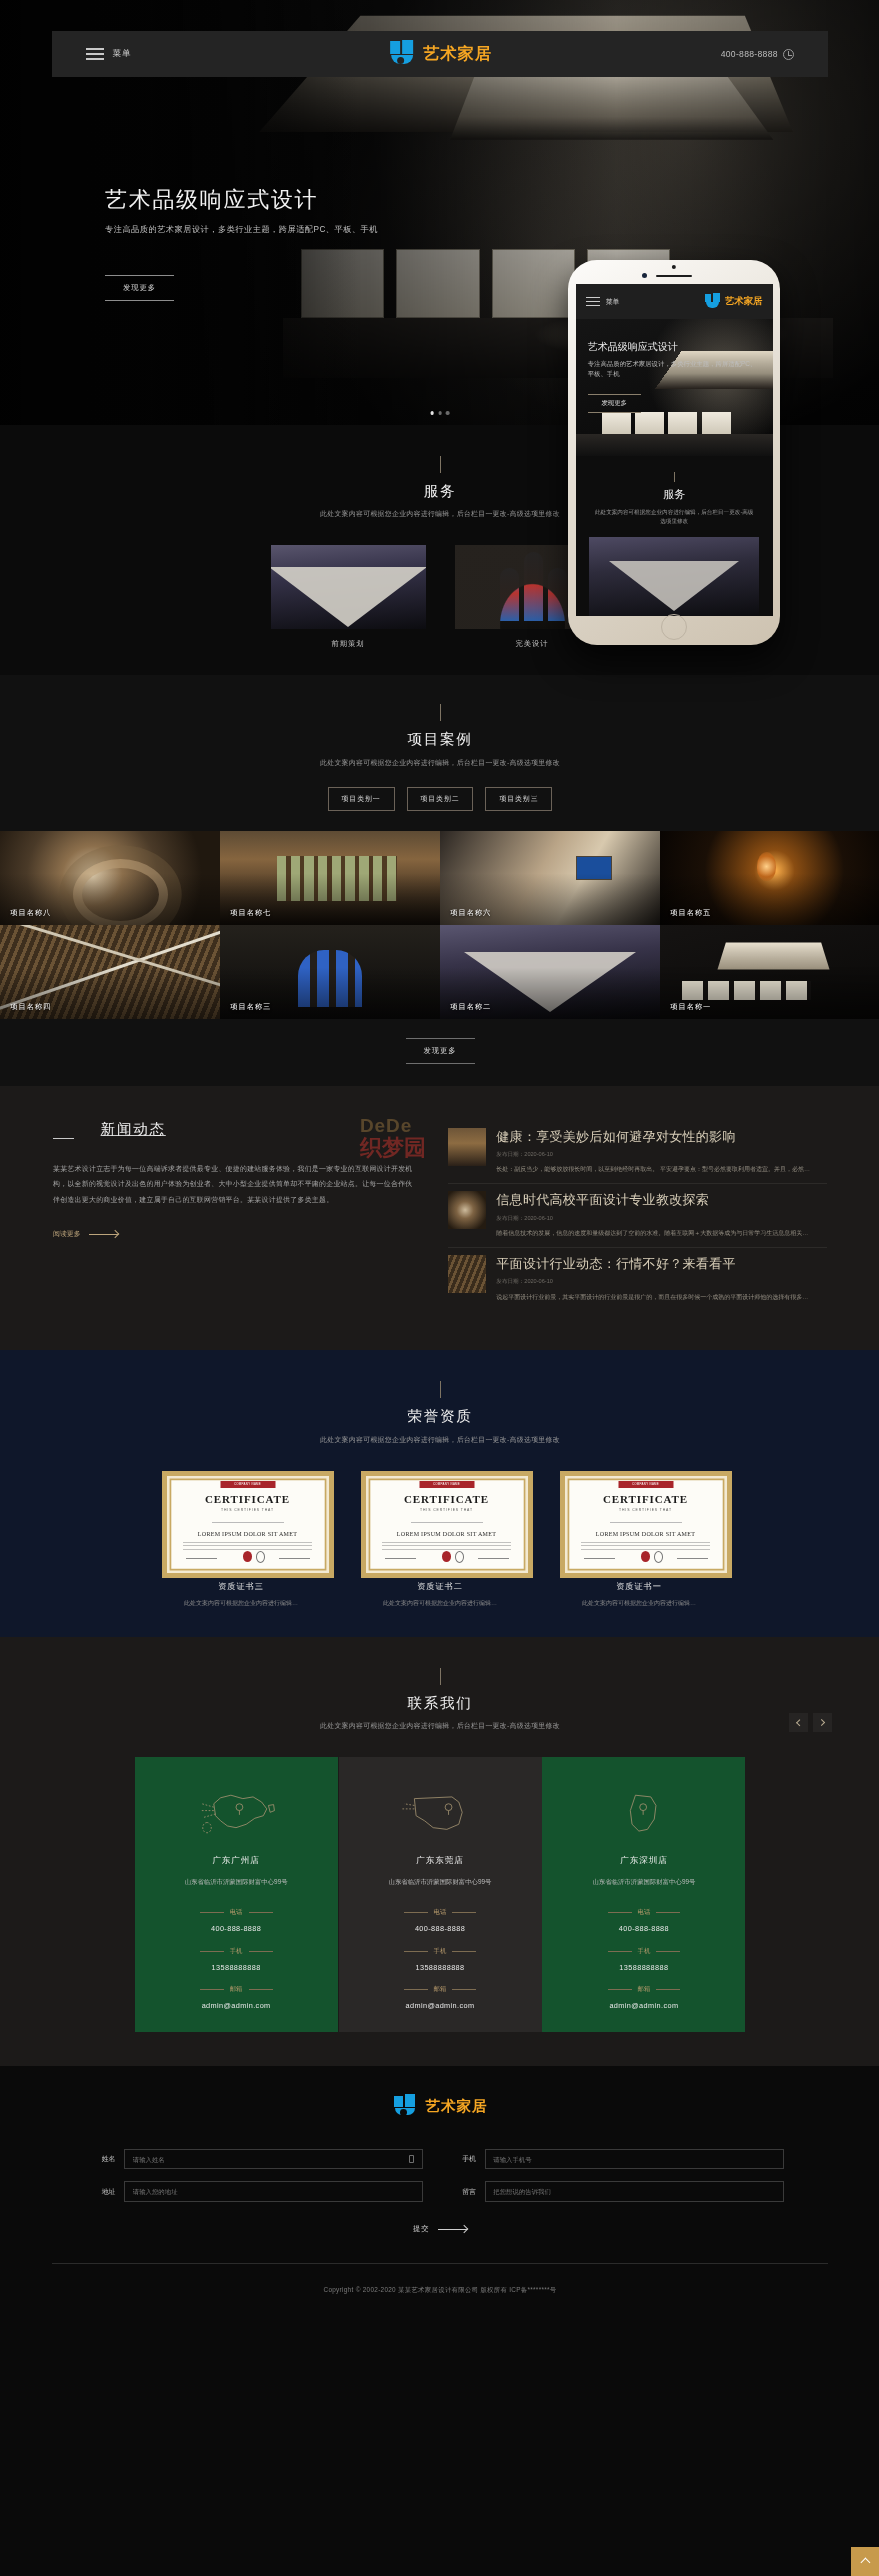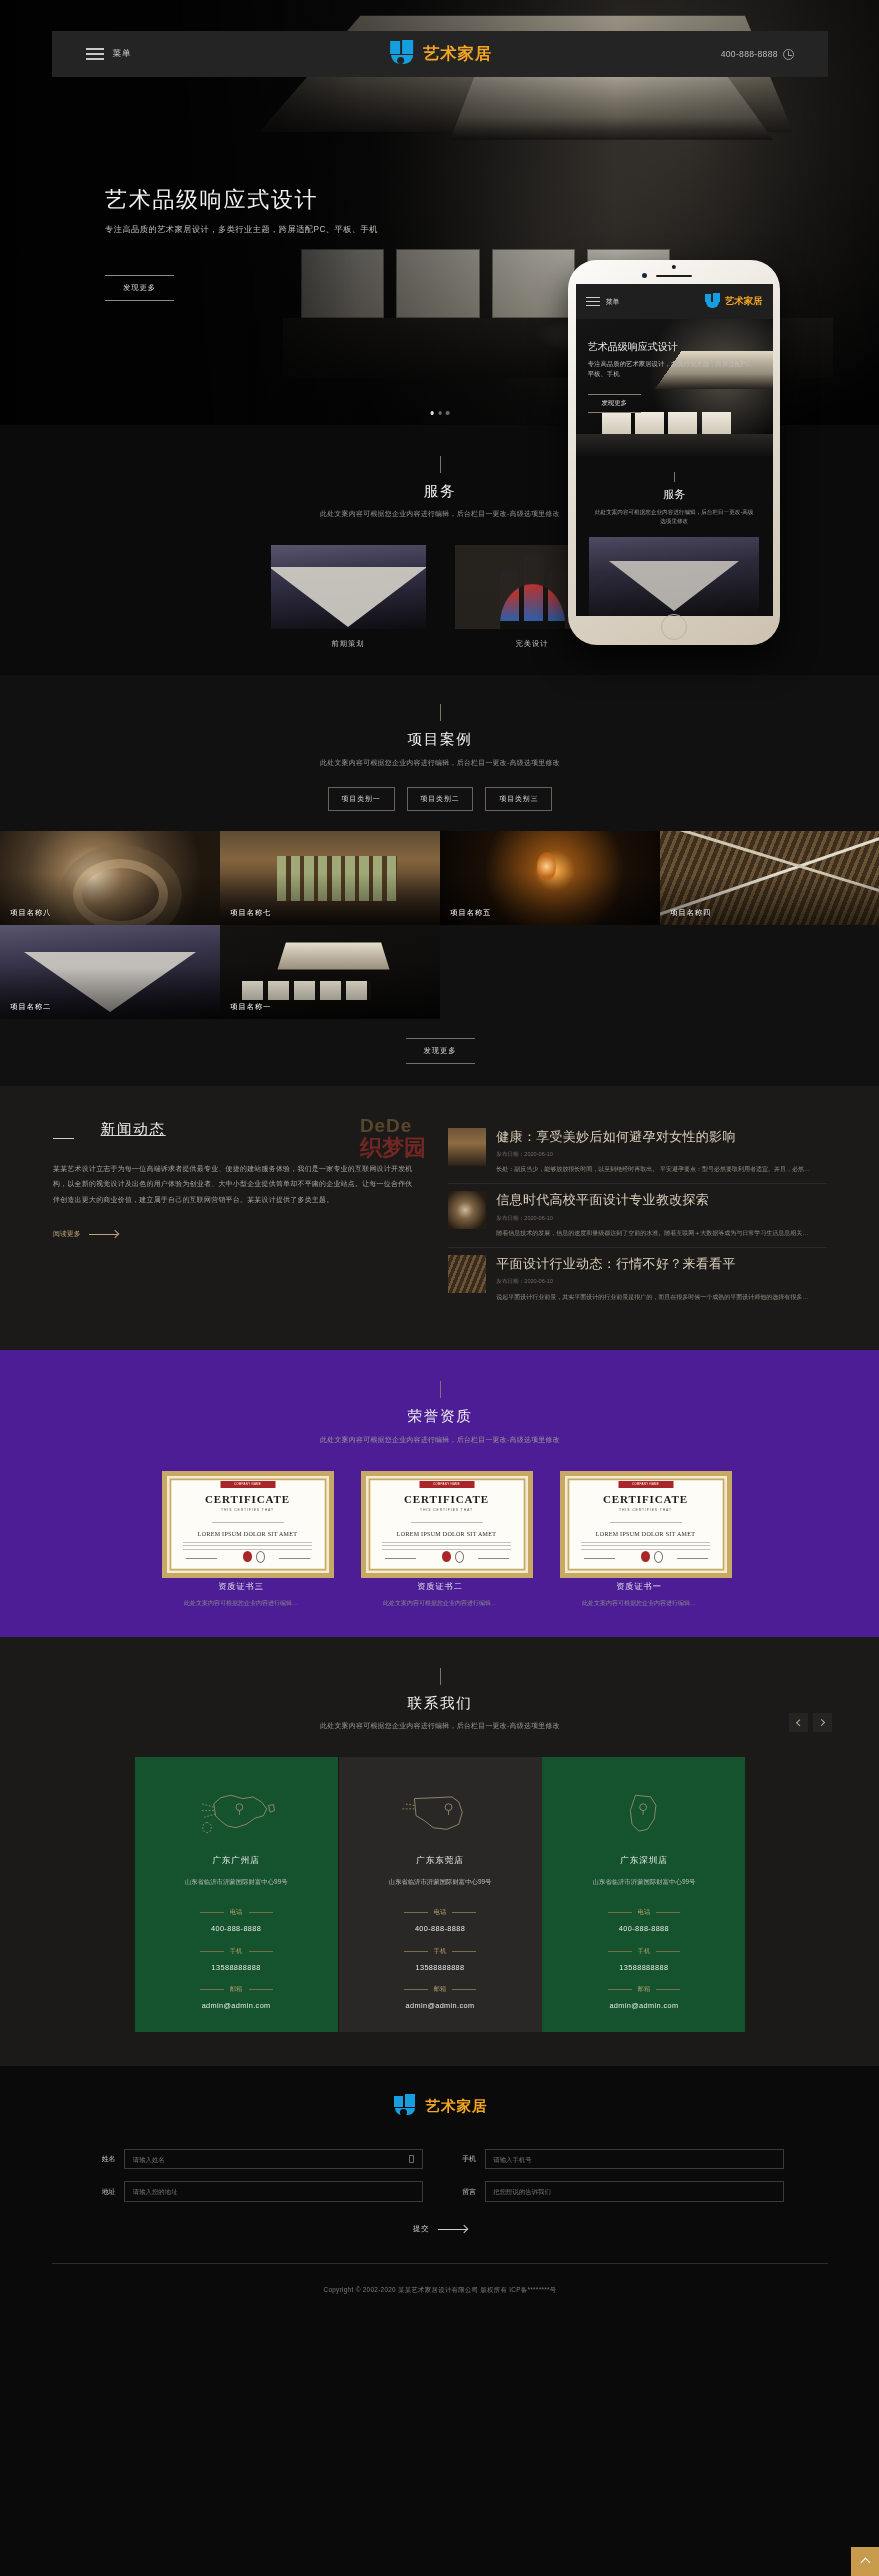--- a/index.html
+++ b/index.html
@@ -198,21 +198,21 @@
   .news-thumb{width:38px;height:38px;flex:0 0 38px;}
   .nt-hall{background:linear-gradient(180deg,#6d5538,#8d6c42 40%,#2a2018);}
   .nt-stair{background:radial-gradient(circle at 45% 50%,#cdbb9c,#7e6343 30%,#241b11 80%);}
   .nt-roof{background:repeating-linear-gradient(112deg,#6b5335 0 2.6px,#3a2c1c 2.6px 6px);}
   .news-txt{flex:1;min-width:0;}
   .news-title{font-size:13px;color:#d9cfb9;letter-spacing:0.3px;}
   .news-date{font-size:5.6px;color:#6e6a64;margin-top:5.2px;}
   .news-desc{font-size:6px;color:#969084;margin-top:5.2px;line-height:1.85;}
 
   
-  .honor{background:#4c1d95;padding:31px 0 29px;}
+  .honor{background:#0f172a;padding:31px 0 29px;}
   .cert-grid{display:flex;justify-content:center;gap:40px;margin-top:26px;}
   .cert-card{width:159px;cursor:pointer;}
   .cert{width:172px;height:107px;background:#fdfcf7;border:5.2px solid #c8a963;position:relative;
     box-shadow:inset 0 0 0 2.6px #f3ead2, inset 0 0 0 4.3px #c8a963;}
   .cert .ribbon{position:absolute;left:50%;top:5.2px;transform:translateX(-50%);width:55px;height:6.9px;background:#a8252a;}
   .cert .ribbon span{display:block;font-size:2.9px;color:#fff;text-align:center;line-height:6.9px;letter-spacing:0.3px;}
   .cert h5{font-size:11px;color:#1a1a1a;text-align:center;margin-top:17px;font-family:"Liberation Serif",serif;letter-spacing:0.9px;}
   .cert .sub{font-size:3.4px;color:#555;text-align:center;margin-top:3.4px;letter-spacing:0.9px;}
   .cert .line{width:72px;height:0.9px;background:#bbb;margin:10.3px auto 0;}
   .cert .lorem{font-size:6px;color:#2a2a2a;text-align:center;margin-top:7.7px;font-family:"Liberation Serif",serif;letter-spacing:0.3px;}
@@ -420,27 +420,35 @@
     </div>
     <div class="proj-grid">
       <div class="proj-item pi-stair">
           <span class="ov"></span>
           <span class="lbl">项目名称八</span>
         </div>
       <div class="proj-item pi-hall">
           <span class="ov"></span>
           <span class="lbl">项目名称七</span>
         </div>
+      <div class="proj-item pi-room">
+          <span class="ov"></span>
+          <span class="lbl">项目名称六</span>
+        </div>
       <div class="proj-item pi-bulb">
           <span class="ov"></span>
           <span class="lbl">项目名称五</span>
         </div>
       <div class="proj-item pi-roof">
           <span class="ov"></span>
           <span class="lbl">项目名称四</span>
+        </div>
+      <div class="proj-item pi-church">
+          <span class="ov"></span>
+          <span class="lbl">项目名称三</span>
         </div>
       <div class="proj-item pi-tent">
           <span class="ov"></span>
           <span class="lbl">项目名称二</span>
         </div>
       <div class="proj-item pi-gallery">
           <span class="ov"></span>
           <span class="lbl">项目名称一</span>
         </div>
     </div>

